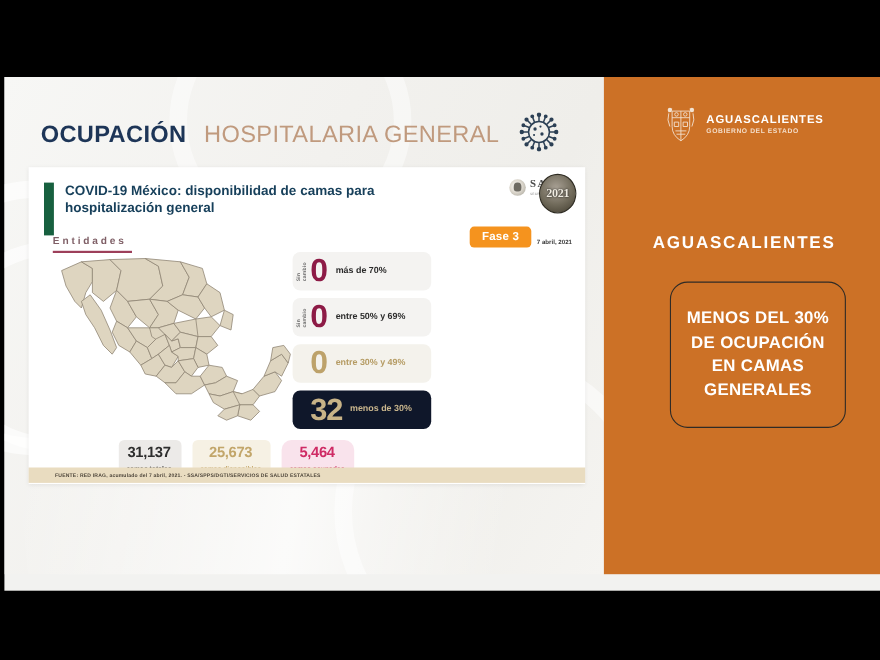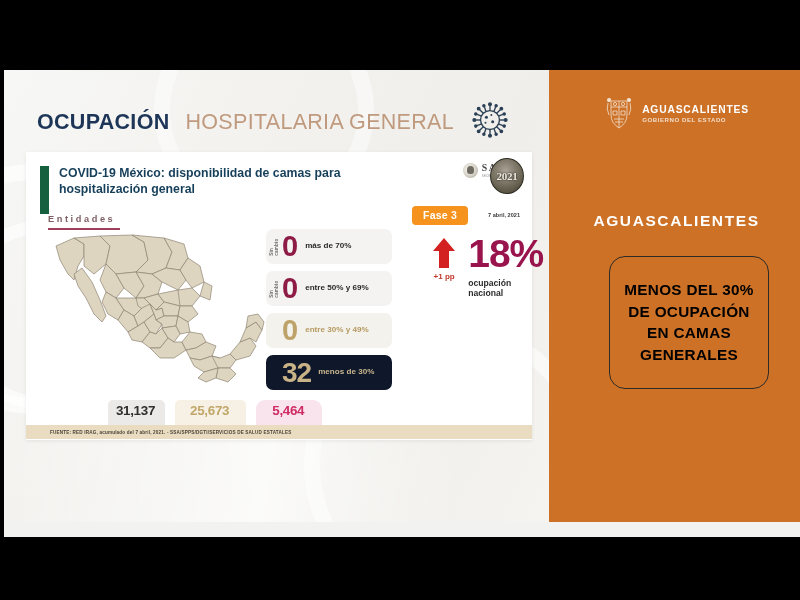--- a/index.html
+++ b/index.html
@@ -90,21 +90,21 @@
     display: flex; align-items: center; justify-content: center;
     overflow: hidden;
     margin-left: 44px;
   }
   #seal-2021 .yr {
     font-size: 11px; font-weight: 700; color: #f0ece1; letter-spacing: -.3px;
     font-family: "Liberation Serif", serif; text-shadow: 0 0 2px #000;
   }
   #phase-row {
     position: absolute; right: 2px; top: 44px;
-    display: flex; align-items: center; gap: 20px;
+    display: flex; align-items: flex-end; gap: 5px;
   }
   #phase-badge {
     background: #f5931e; color: #ffffff; border-radius: 4px;
     font-size: 10.5px; font-weight: 700; padding: 3px 11px 4px; letter-spacing: .2px;
   }
   #date-text { font-size: 5.6px; font-weight: 700; color: #3b3b3b; line-height: 1.3; }
 
   
   #entidades-wrap { position: absolute; left: 22px; top: 62px; }
   #entidades-label {
@@ -209,21 +209,21 @@
     position: absolute; left: 0; right: 0; top: 142px; text-align: center;
     font-size: 15.5px; font-weight: 700; color: #ffffff; letter-spacing: 1.6px;
   }
   #panel-box {
     position: absolute; left: 60px; top: 186px; width: 160px;
     border: 1.6px solid #2f2b26; border-radius: 16px;
     padding: 22px 10px 22px;
     text-align: center;
   }
   #panel-box-text {
-    font-size: 15.3px; font-weight: 700; color: #000000;
+    font-size: 15.3px; font-weight: 700; color: #ffffff;
     line-height: 1.42; letter-spacing: .3px;
   }
 </style>
 </head>
 <body>
 
 <div id="screen">
   <div id="stage">
 
     <div id="slide">
@@ -369,30 +369,20 @@
             <span class="stat-num">0</span>
             <span class="stat-lbl">entre 30% y 49%</span>
           </div>
           <div class="stat-row r4">
             <span class="vlabel"></span>
             <span class="stat-num">32</span>
             <span class="stat-lbl">menos de 30%</span>
           </div>
         </div>
 
-        <div id="national">
-          <div id="arrow-block">
-            <div id="arrow-up"></div>
-            <div id="pp-text">+1 pp</div>
-          </div>
-          <div id="pct-block">
-            <div id="pct-value">18%</div>
-            <div id="pct-label">ocupación nacional</div>
-          </div>
-        </div>
 
         <div id="beds">
           <div class="bed b1">
             <span class="bed-num">31,137</span>
             <span class="bed-lbl">camas totales</span>
           </div>
           <div class="bed b2">
             <span class="bed-num">25,673</span>
             <span class="bed-lbl">camas disponibles</span>
           </div>

